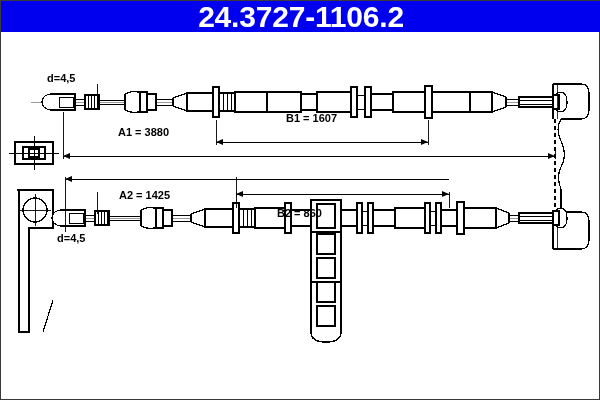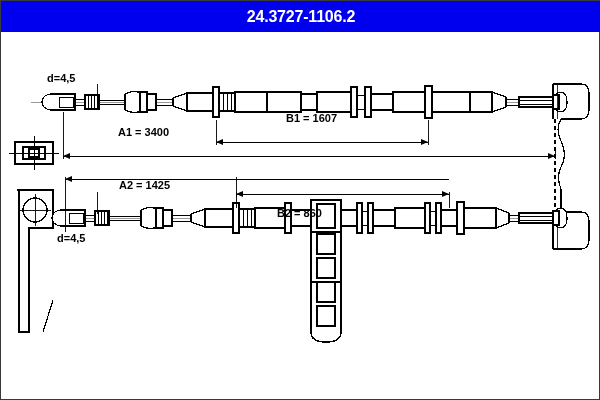--- a/index.html
+++ b/index.html
@@ -20,21 +20,21 @@
   
   .header{
     position:absolute;left:0;top:0;
     width:600px;height:31px;
     background:#0000ee;
     display:flex;align-items:center;justify-content:center;
     gap:18px;
   }
   .header .ttl{
     color:#ffffff;
-    font-size:16px;
+    font-size:30px;
     font-weight:bold;
     letter-spacing:-0.2px;
     line-height:1;
     white-space:nowrap;
   }
   .header .num{
     color:#ffffff;
     font-size:22px;
     font-weight:bold;
     letter-spacing:-0.2px;
@@ -297,24 +297,24 @@
 
           <line x1="96" y1="52" x2="96" y2="68" stroke-width="0.9"></line>
           <line x1="96" y1="160" x2="96" y2="182" stroke-width="0.9"></line>
         </g>
 
       </g>
     </svg>
 
     <div class="dimlabel" style="left:46px;top:41px;">d=4,5</div>
 
-    <div class="dimlabel" style="left:117px;top:95px;">A1 = 3400</div>
+    <div class="dimlabel" style="left:117px;top:95px;">A1 = 3880</div>
 
     <div class="dimlabel" style="left:285px;top:81px;">B1 = 1607</div>
 
-    <div class="dimlabel" style="left:118px;top:148px;">A2 = 1425</div>
+    <div class="dimlabel" style="left:118px;top:158px;">A2 = 1425</div>
 
     <div class="dimlabel" style="left:255px;top:176px;padding-left:21px;">B2 = 860</div>
 
     <div class="dimlabel" style="left:56px;top:201px;">d=4,5</div>
   </div>
 
 </div>
 
 </body></html>

